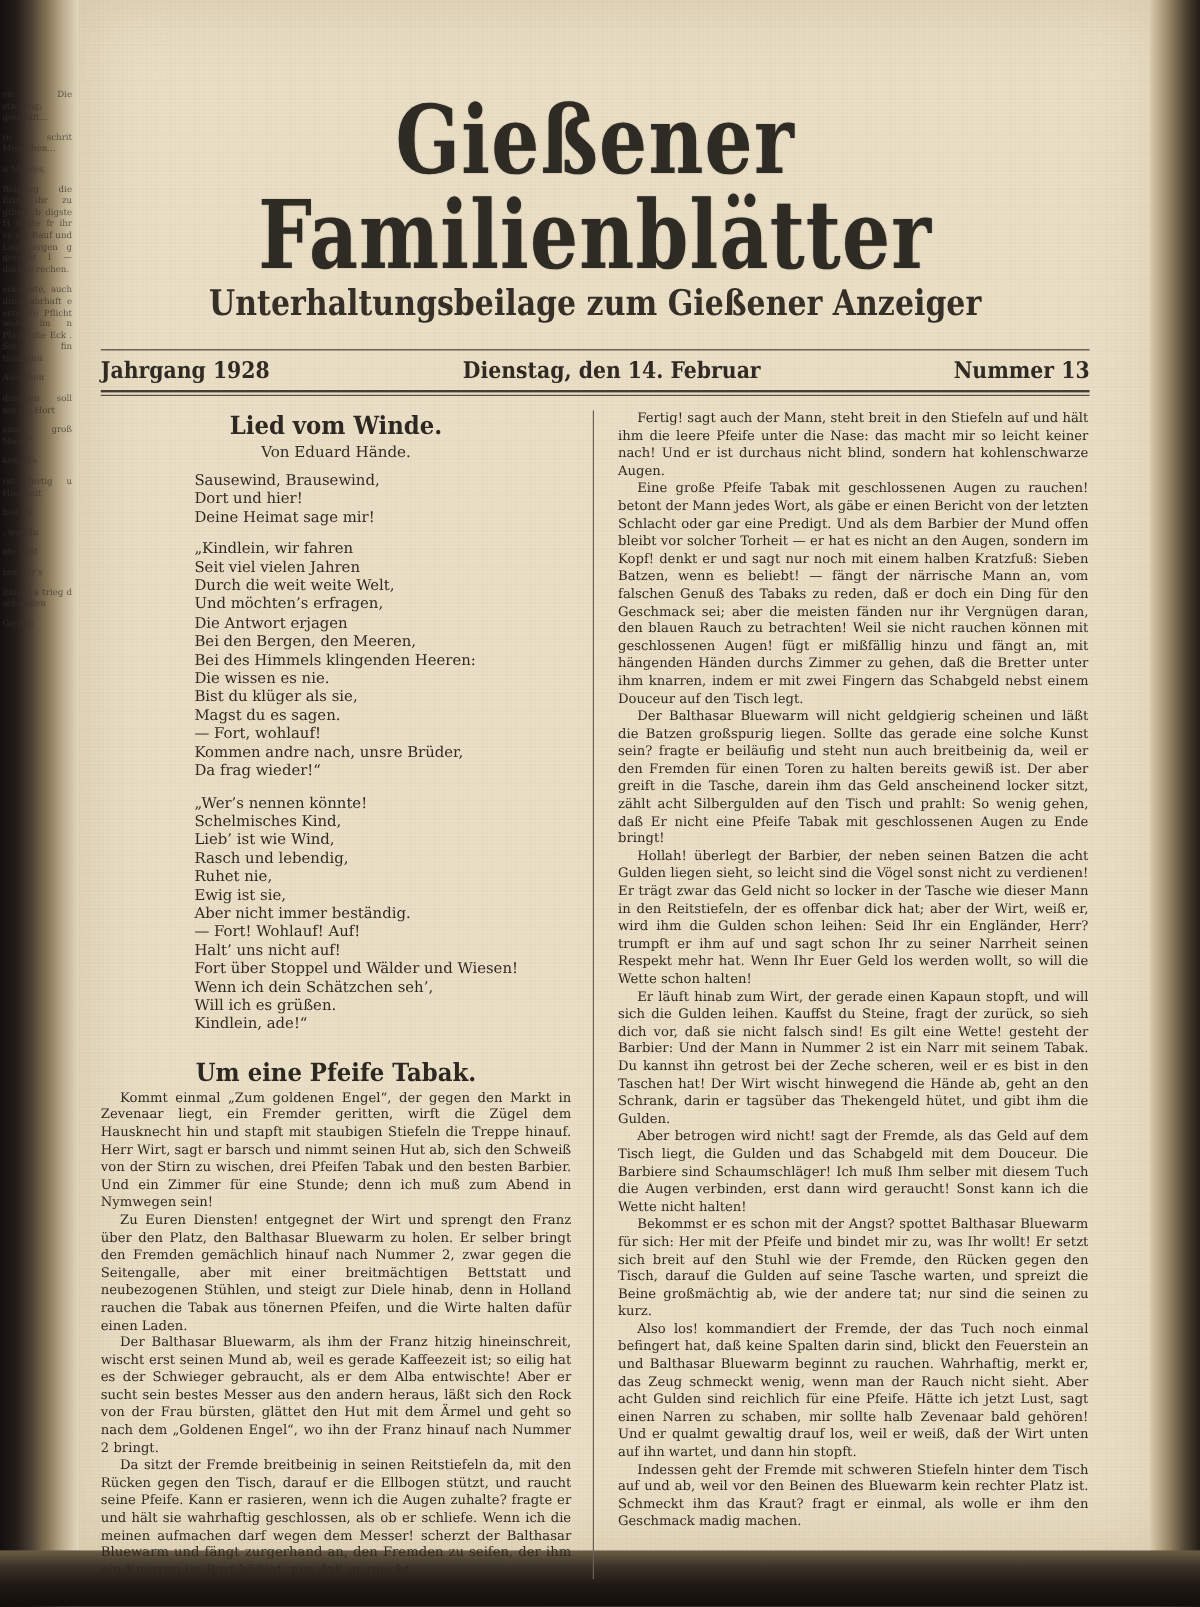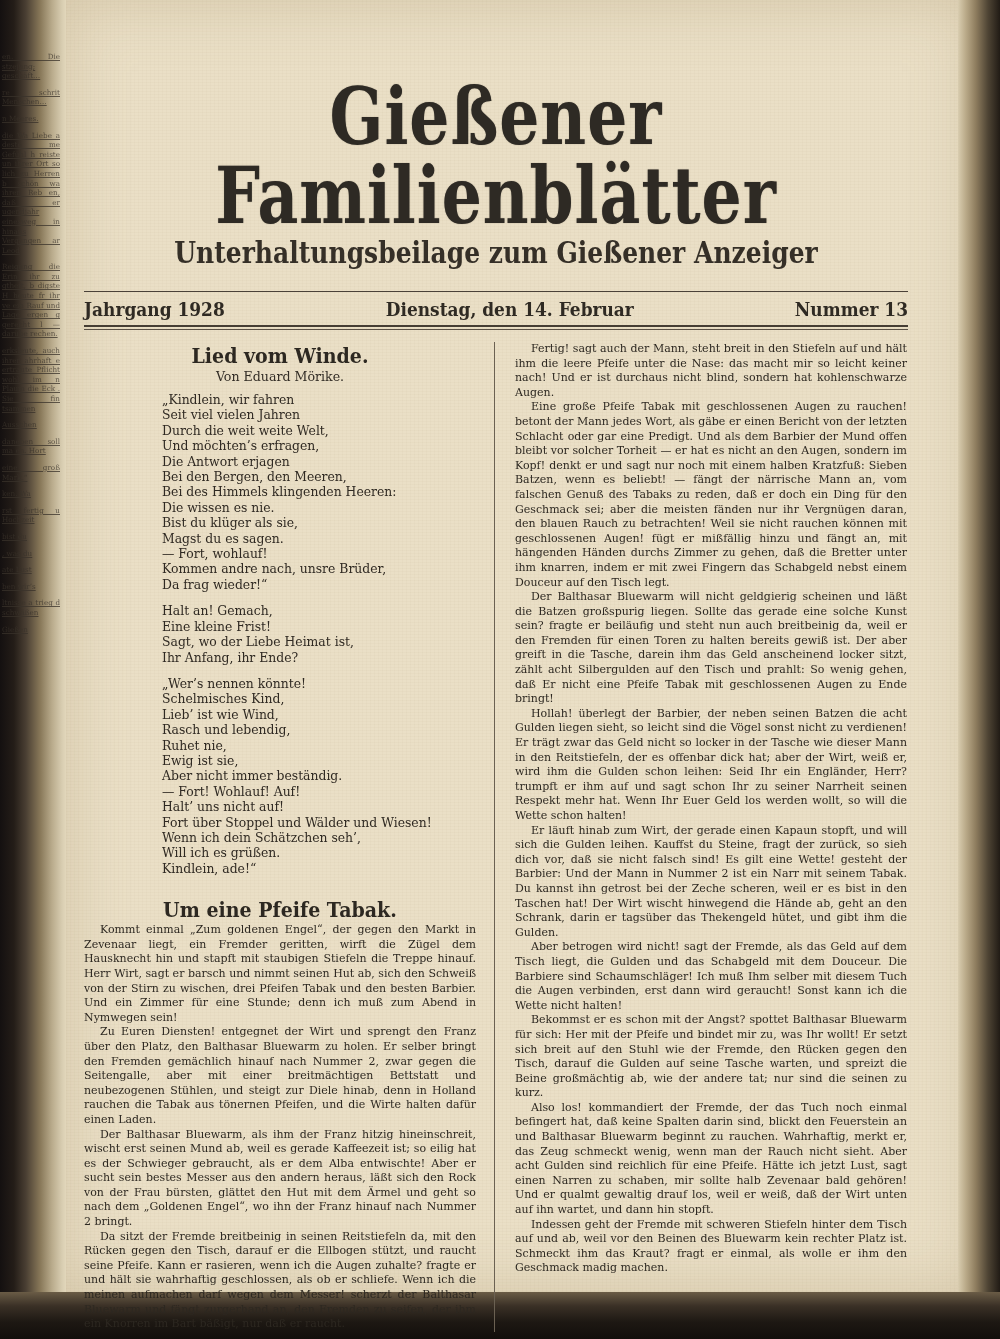--- a/index.html
+++ b/index.html
@@ -14,26 +14,25 @@
     position:absolute;left:0;top:0;width:1000px;height:1339px;
     background:
       linear-gradient(90deg,#0f0c0a 0px,#17120e 18px,#3a3129 30px,#6a5c4a 42px,#9e8f74 52px,#c9bda0 60px,#ded2b6 66px,#e8dcc2 74px,#eadfc6 1000px);
   }
   
   #leftpage{
     position:absolute;left:0px;top:0px;width:66px;height:1339px;
     background:linear-gradient(90deg,#141010 0px,#241d18 14px,#4a3f33 26px,#877758 40px,#b9ab8c 52px,#d8cdb1 62px,#e2d7bb 66px);
   }
   #leftcol{
-    position:absolute;left:2px;top:52px;width:58px;height:1180px;
+    position:absolute;left:2px;top:74px;width:58px;height:1180px;
     font-size:7.2px;line-height:9.6px;color:#39322a;
     overflow:hidden;text-align:justify;
     font-family:"DejaVu Serif", serif;
     opacity:.75;
-    text-decoration:underline;
   }
   #leftcol p{margin:0 0 7px 0;}
   
   #sheet{
     position:absolute;left:66px;top:0px;width:908px;height:1292px;
     background:#eadfc6;
     box-shadow:inset 0 0 60px rgba(170,150,110,.35);
   }
   
   #rightedge{
@@ -130,21 +129,20 @@
 </style>
 </head>
 <body>
 
 <div id="scan"></div>
 <div id="leftpage"></div>
 <div id="leftcol">
     <p>en. Die stzejung; geschäft…</p>
     <p>re schrit Menschen…</p>
     <p>n Meeres.</p>
-    <p>die Wa Liebe a desto me Gefühl h reiste un ihrer Ort so lich zu Herren b schön wa ihren Reb en, daß er ugendjahr einesweg in hinaus Vergangen ar Leod</p>
     <p>Reigung die Erin ihr zu gtheit, b digste H heute fr ihr ve ein Rauf und Lage ergen g gerecht l — darübe rechen.</p>
     <p>erksleute, auch ihrer ahrhaft e ertraute Pflicht wohl im n Plaum die Eck . Sie fin tsammen</p>
     <p>Ausschen</p>
     <p>daneben soll ma en. Hort</p>
     <p>eine groß Mark.“</p>
     <p>ken.  Wa</p>
     <p>rst fertig u Hochzeit</p>
     <p>bist du</p>
     <p>, was du</p>
     <p>ate Lust</p>
@@ -171,24 +169,24 @@
     <div class="mid">Dienstag, den 14. Februar</div>
     <div>Nummer 13</div>
   </div>
   <div class="rule-bot"></div>
   <div class="rule-bot2"></div>
 
   <div class="cols">
 
     <div class="col left">
       <div class="headline">Lied vom Winde.</div>
-      <div class="byline">Von Eduard Mörike.</div>
+      <div class="byline">Von Eduard Hände.</div>
       <div class="poem" id="poem-body">
+          <div class="stanza"><div>Sausewind, Brausewind,</div><div>Dort und hier!</div><div>Deine Heimat sage mir!</div></div>
           <div class="stanza"><div>„Kindlein, wir fahren</div><div>Seit viel vielen Jahren</div><div>Durch die weit weite Welt,</div><div>Und möchten’s erfragen,</div><div>Die Antwort erjagen</div><div>Bei den Bergen, den Meeren,</div><div>Bei des Himmels klingenden Heeren:</div><div>Die wissen es nie.</div><div>Bist du klüger als sie,</div><div>Magst du es sagen.</div><div>— Fort, wohlauf!</div><div>Kommen andre nach, unsre Brüder,</div><div>Da frag wieder!“</div></div>
-          <div class="stanza"><div>Halt an! Gemach,</div><div>Eine kleine Frist!</div><div>Sagt, wo der Liebe Heimat ist,</div><div>Ihr Anfang, ihr Ende?</div></div>
           <div class="stanza"><div>„Wer’s nennen könnte!</div><div>Schelmisches Kind,</div><div>Lieb’ ist wie Wind,</div><div>Rasch und lebendig,</div><div>Ruhet nie,</div><div>Ewig ist sie,</div><div>Aber nicht immer beständig.</div><div>— Fort! Wohlauf! Auf!</div><div>Halt’ uns nicht auf!</div><div>Fort über Stoppel und Wälder und Wiesen!</div><div>Wenn ich dein Schätzchen seh’,</div><div>Will ich es grüßen.</div><div>Kindlein, ade!“</div></div>
         </div>
 
       <div class="sec2">
         <div class="headline">Um eine Pfeife Tabak.</div>
         <div id="left-story-body">
             <p class="body">Kommt einmal „Zum goldenen Engel“, der gegen den Markt in Zevenaar liegt, ein Fremder geritten, wirft die Zügel dem Hausknecht hin und stapft mit staubigen Stiefeln die Treppe hinauf. Herr Wirt, sagt er barsch und nimmt seinen Hut ab, sich den Schweiß von der Stirn zu wischen, drei Pfeifen Tabak und den besten Barbier. Und ein Zimmer für eine Stunde; denn ich muß zum Abend in Nymwegen sein!</p>
             <p class="body">Zu Euren Diensten! entgegnet der Wirt und sprengt den Franz über den Platz, den Balthasar Bluewarm zu holen. Er selber bringt den Fremden gemächlich hinauf nach Nummer 2, zwar gegen die Seitengalle, aber mit einer breitmächtigen Bettstatt und neubezogenen Stühlen, und steigt zur Diele hinab, denn in Holland rauchen die Tabak aus tönernen Pfeifen, und die Wirte halten dafür einen Laden.</p>
             <p class="body">Der Balthasar Bluewarm, als ihm der Franz hitzig hineinschreit, wischt erst seinen Mund ab, weil es gerade Kaffeezeit ist; so eilig hat es der Schwieger gebraucht, als er dem Alba entwischte! Aber er sucht sein bestes Messer aus den andern heraus, läßt sich den Rock von der Frau bürsten, glättet den Hut mit dem Ärmel und geht so nach dem „Goldenen Engel“, wo ihn der Franz hinauf nach Nummer 2 bringt.</p>
             <p class="body">Da sitzt der Fremde breitbeinig in seinen Reitstiefeln da, mit den Rücken gegen den Tisch, darauf er die Ellbogen stützt, und raucht seine Pfeife. Kann er rasieren, wenn ich die Augen zuhalte? fragte er und hält sie wahrhaftig geschlossen, als ob er schliefe. Wenn ich die meinen aufmachen darf wegen dem Messer! scherzt der Balthasar Bluewarm und fängt zurgerhand an, den Fremden zu seifen, der ihm ein Knorren im Bart bäßigt, nur daß er raucht.</p>

